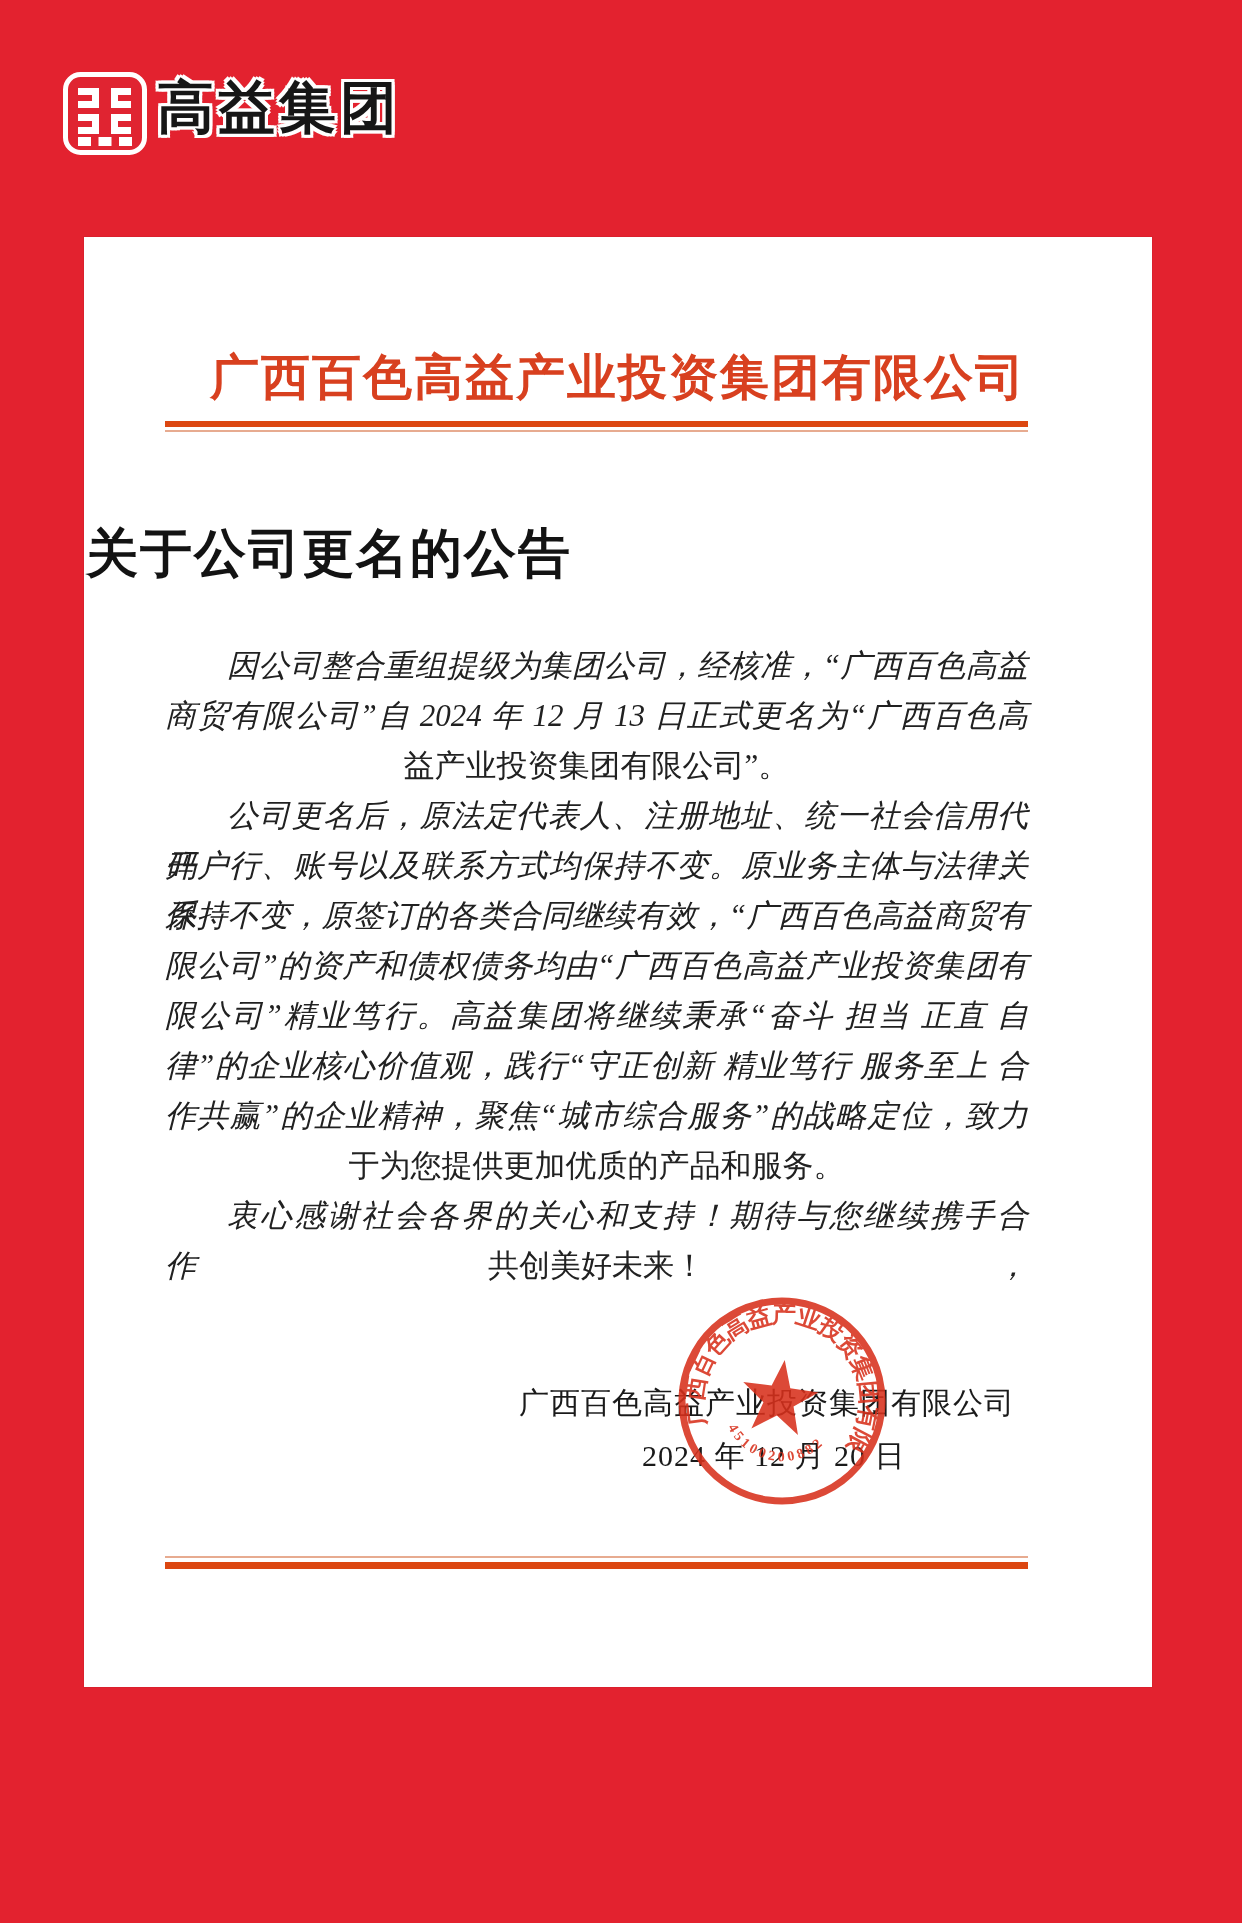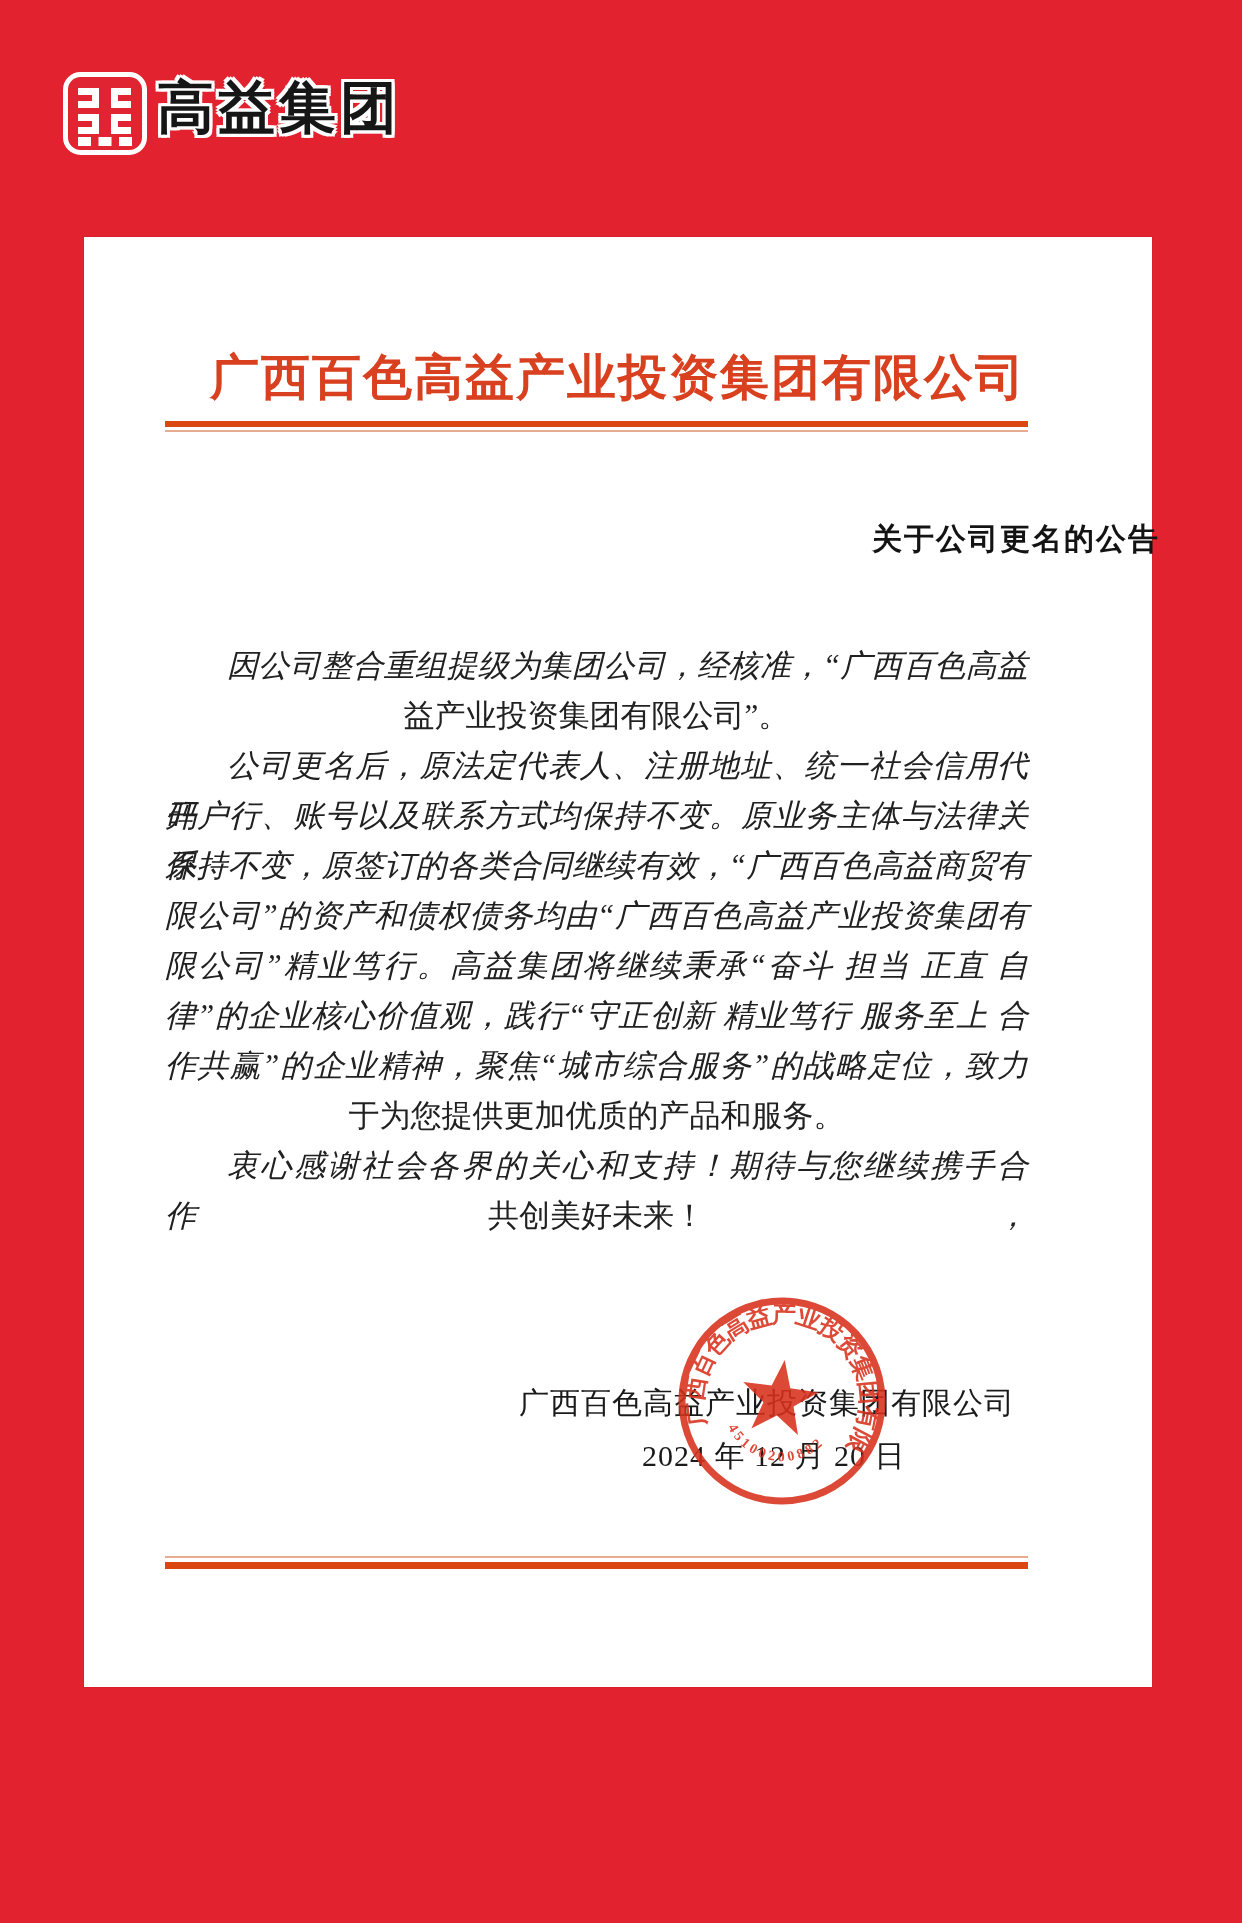--- a/index.html
+++ b/index.html
@@ -24,22 +24,22 @@
   .rule{position:absolute;left:81px;width:863px;}
   .rule span{display:block;}
   .rule .thick{height:6px;background:#dc4711;}
   .rule .thin{height:2px;background:#e7ab90;}
   .rule-top{top:184px;}
   .rule-top .thick{margin-bottom:3px;}
   .rule-bottom{top:1319px;}
   .rule-bottom .thin{margin-bottom:4px;}
   .rule-bottom .thick{height:7px;}
 
-  .doc-title{position:absolute;left:8px;top:282px;width:100%;margin:0;text-align:right;
-      font-size:30px;font-weight:700;color:#131313;letter-spacing:2px;}
+  .doc-title{position:absolute;left:2px;top:282px;width:100%;margin:0;text-align:left;
+      font-size:52px;font-weight:700;color:#131313;letter-spacing:2px;}
 
   .body{position:absolute;left:81px;top:404px;width:863px;font-size:31px;color:#212121;}
   .line{height:50px;line-height:50px;text-align:center;}
   .line.j{text-align:justify;text-align-last:justify;font-style:italic;}
   .line.ind{text-indent:62px;}
 
   .sig-company{position:absolute;top:1146px;right:137px;font-size:30px;color:#1a1a1a;letter-spacing:1px;}
   .sig-date{position:absolute;top:1199px;left:558px;width:280px;text-align:left;
       font-size:30px;color:#1a1a1a;letter-spacing:1px;}
 
@@ -82,20 +82,21 @@
 
     <div class="rule rule-top">
       <span class="thick"></span>
       <span class="thin"></span>
     </div>
 
     <h2 class="doc-title">关于公司更名的公告</h2>
 
     <section class="body" id="doc-body">
         <div class="line j ind">因公司整合重组提级为集团公司，经核准，“广西百色高益</div>
+        <div class="line j">商贸有限公司”自 2024 年 12 月 13 日正式更名为“广西百色高</div>
         <div class="line">益产业投资集团有限公司”。</div>
         <div class="line j ind">公司更名后，原法定代表人、注册地址、统一社会信用代码、</div>
         <div class="line j">开户行、账号以及联系方式均保持不变。原业务主体与法律关系</div>
         <div class="line j">保持不变，原签订的各类合同继续有效，“广西百色高益商贸有</div>
         <div class="line j">限公司”的资产和债权债务均由“广西百色高益产业投资集团有</div>
         <div class="line j">限公司”精业笃行。高益集团将继续秉承“奋斗 担当 正直 自</div>
         <div class="line j">律”的企业核心价值观，践行“守正创新 精业笃行 服务至上 合</div>
         <div class="line j">作共赢”的企业精神，聚焦“城市综合服务”的战略定位，致力</div>
         <div class="line">于为您提供更加优质的产品和服务。</div>
         <div class="line j ind">衷心感谢社会各界的关心和支持！期待与您继续携手合作，</div>

